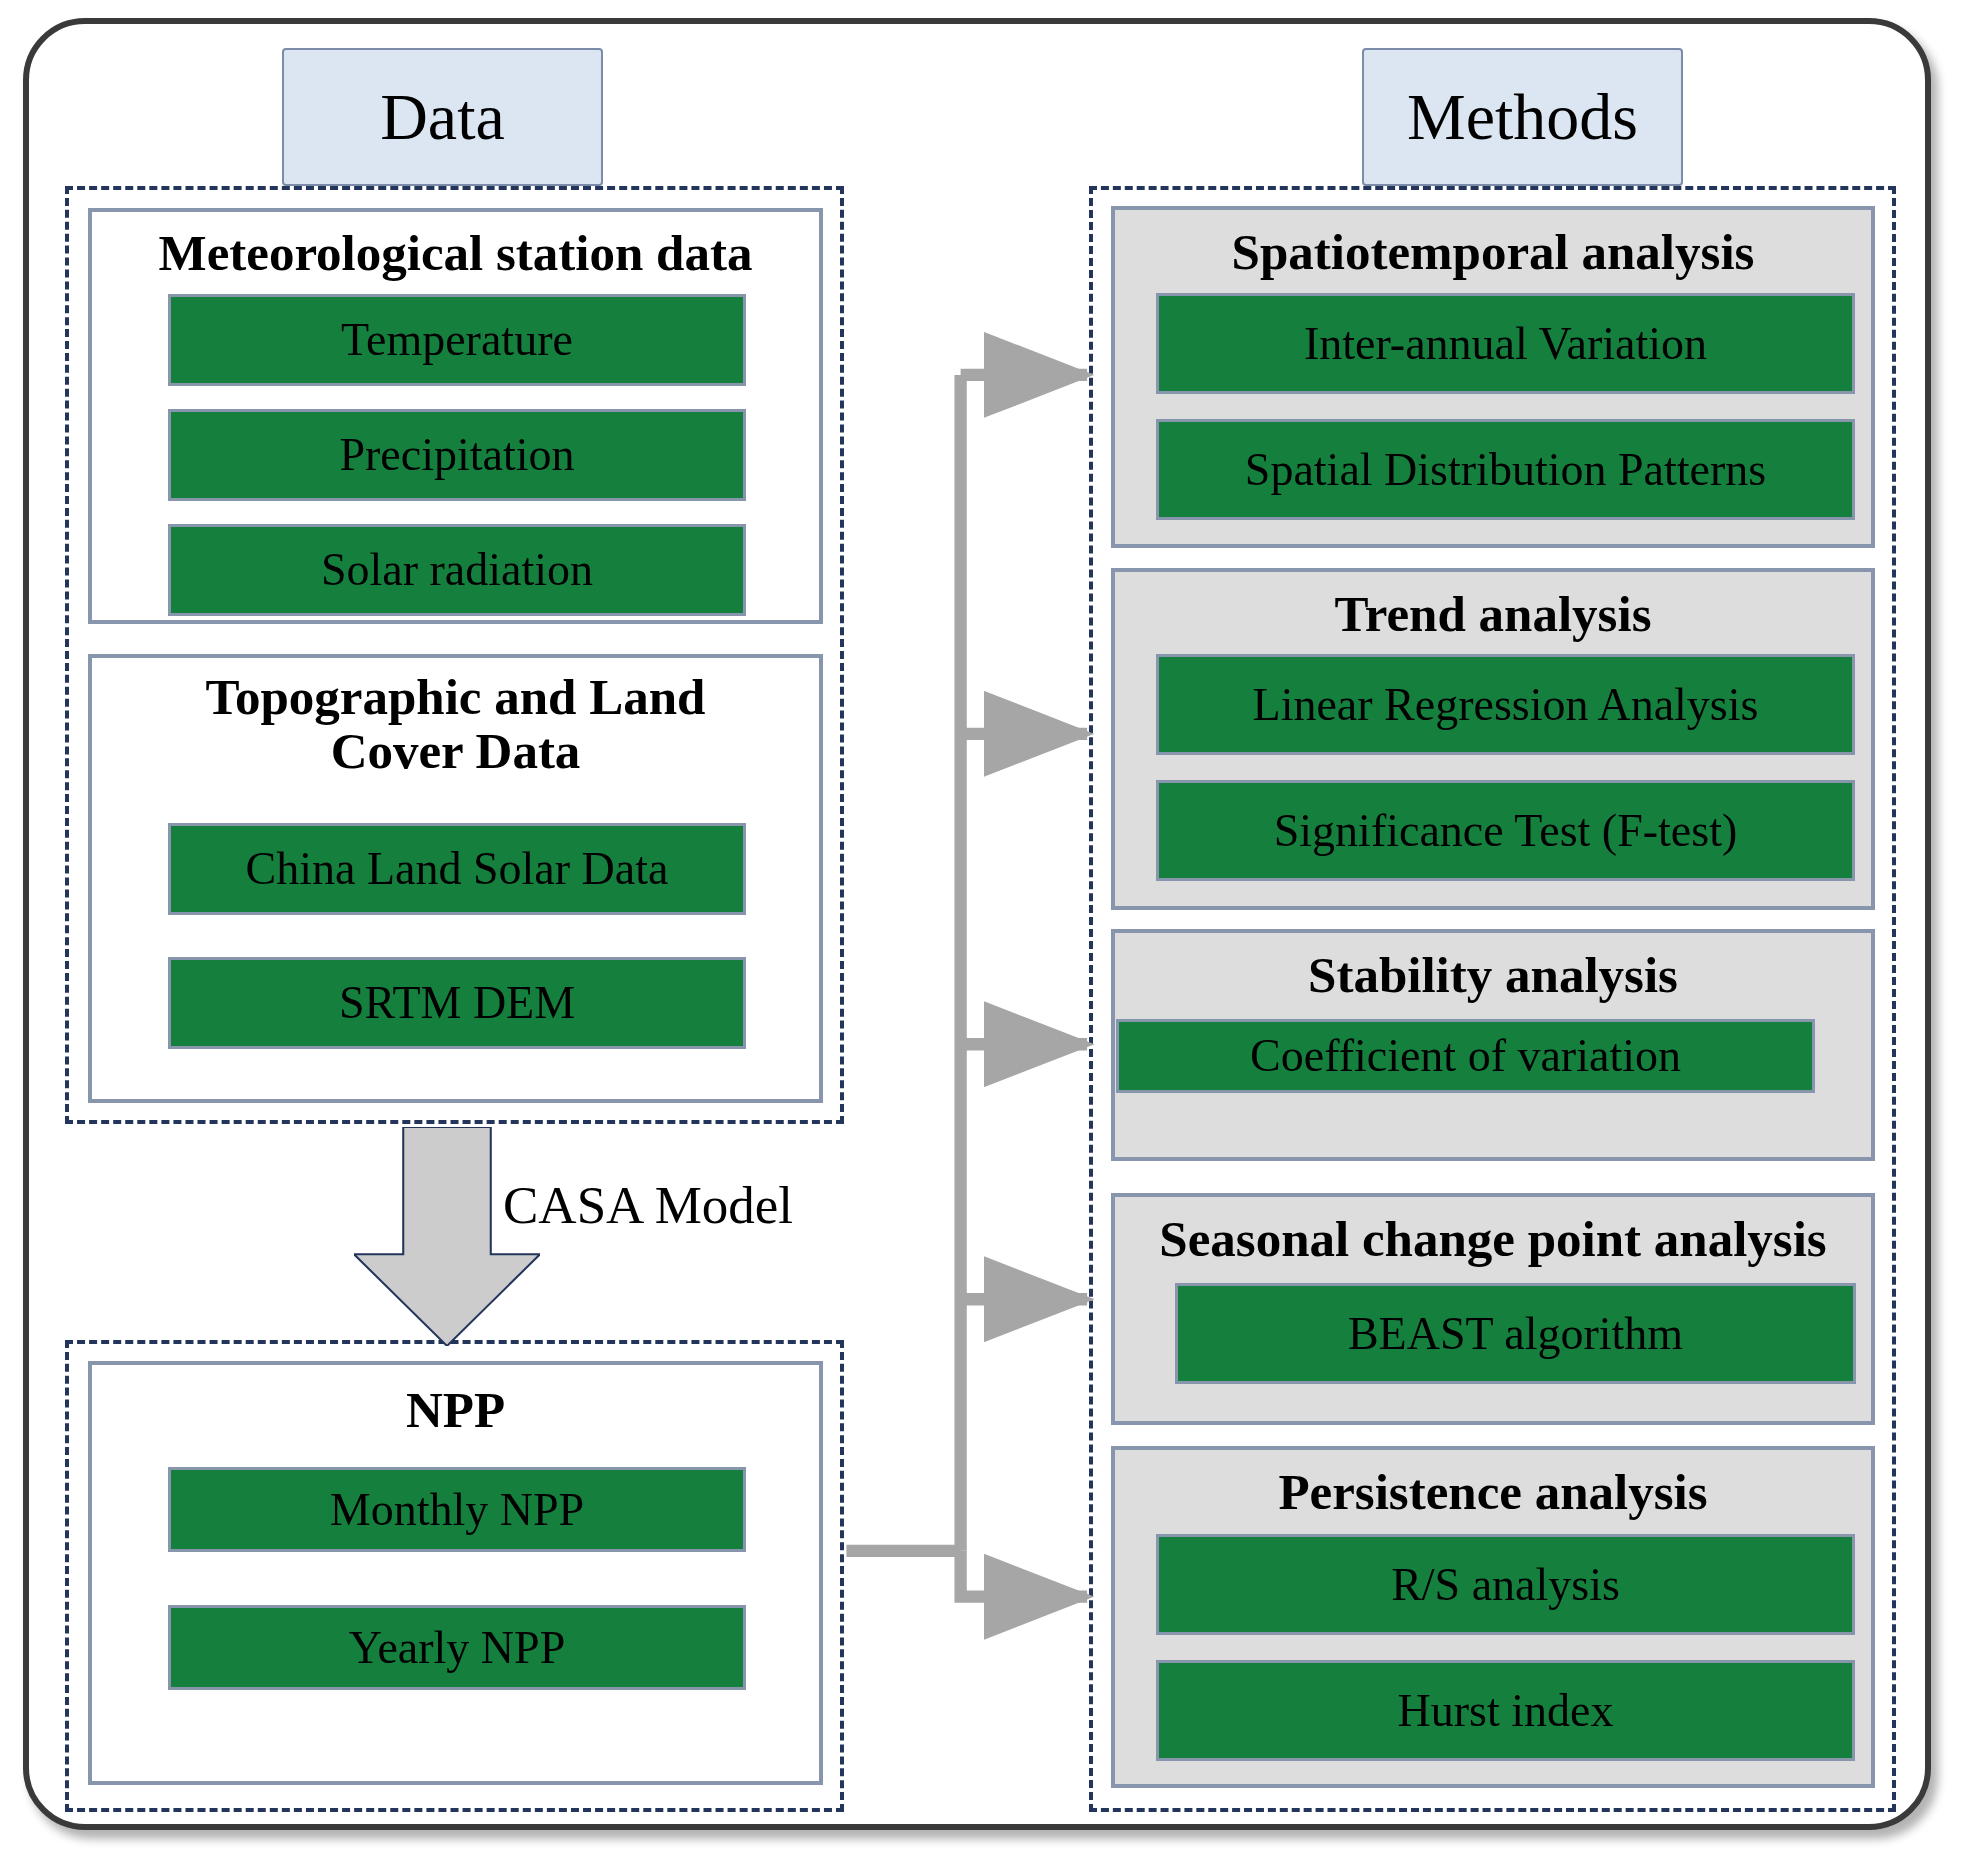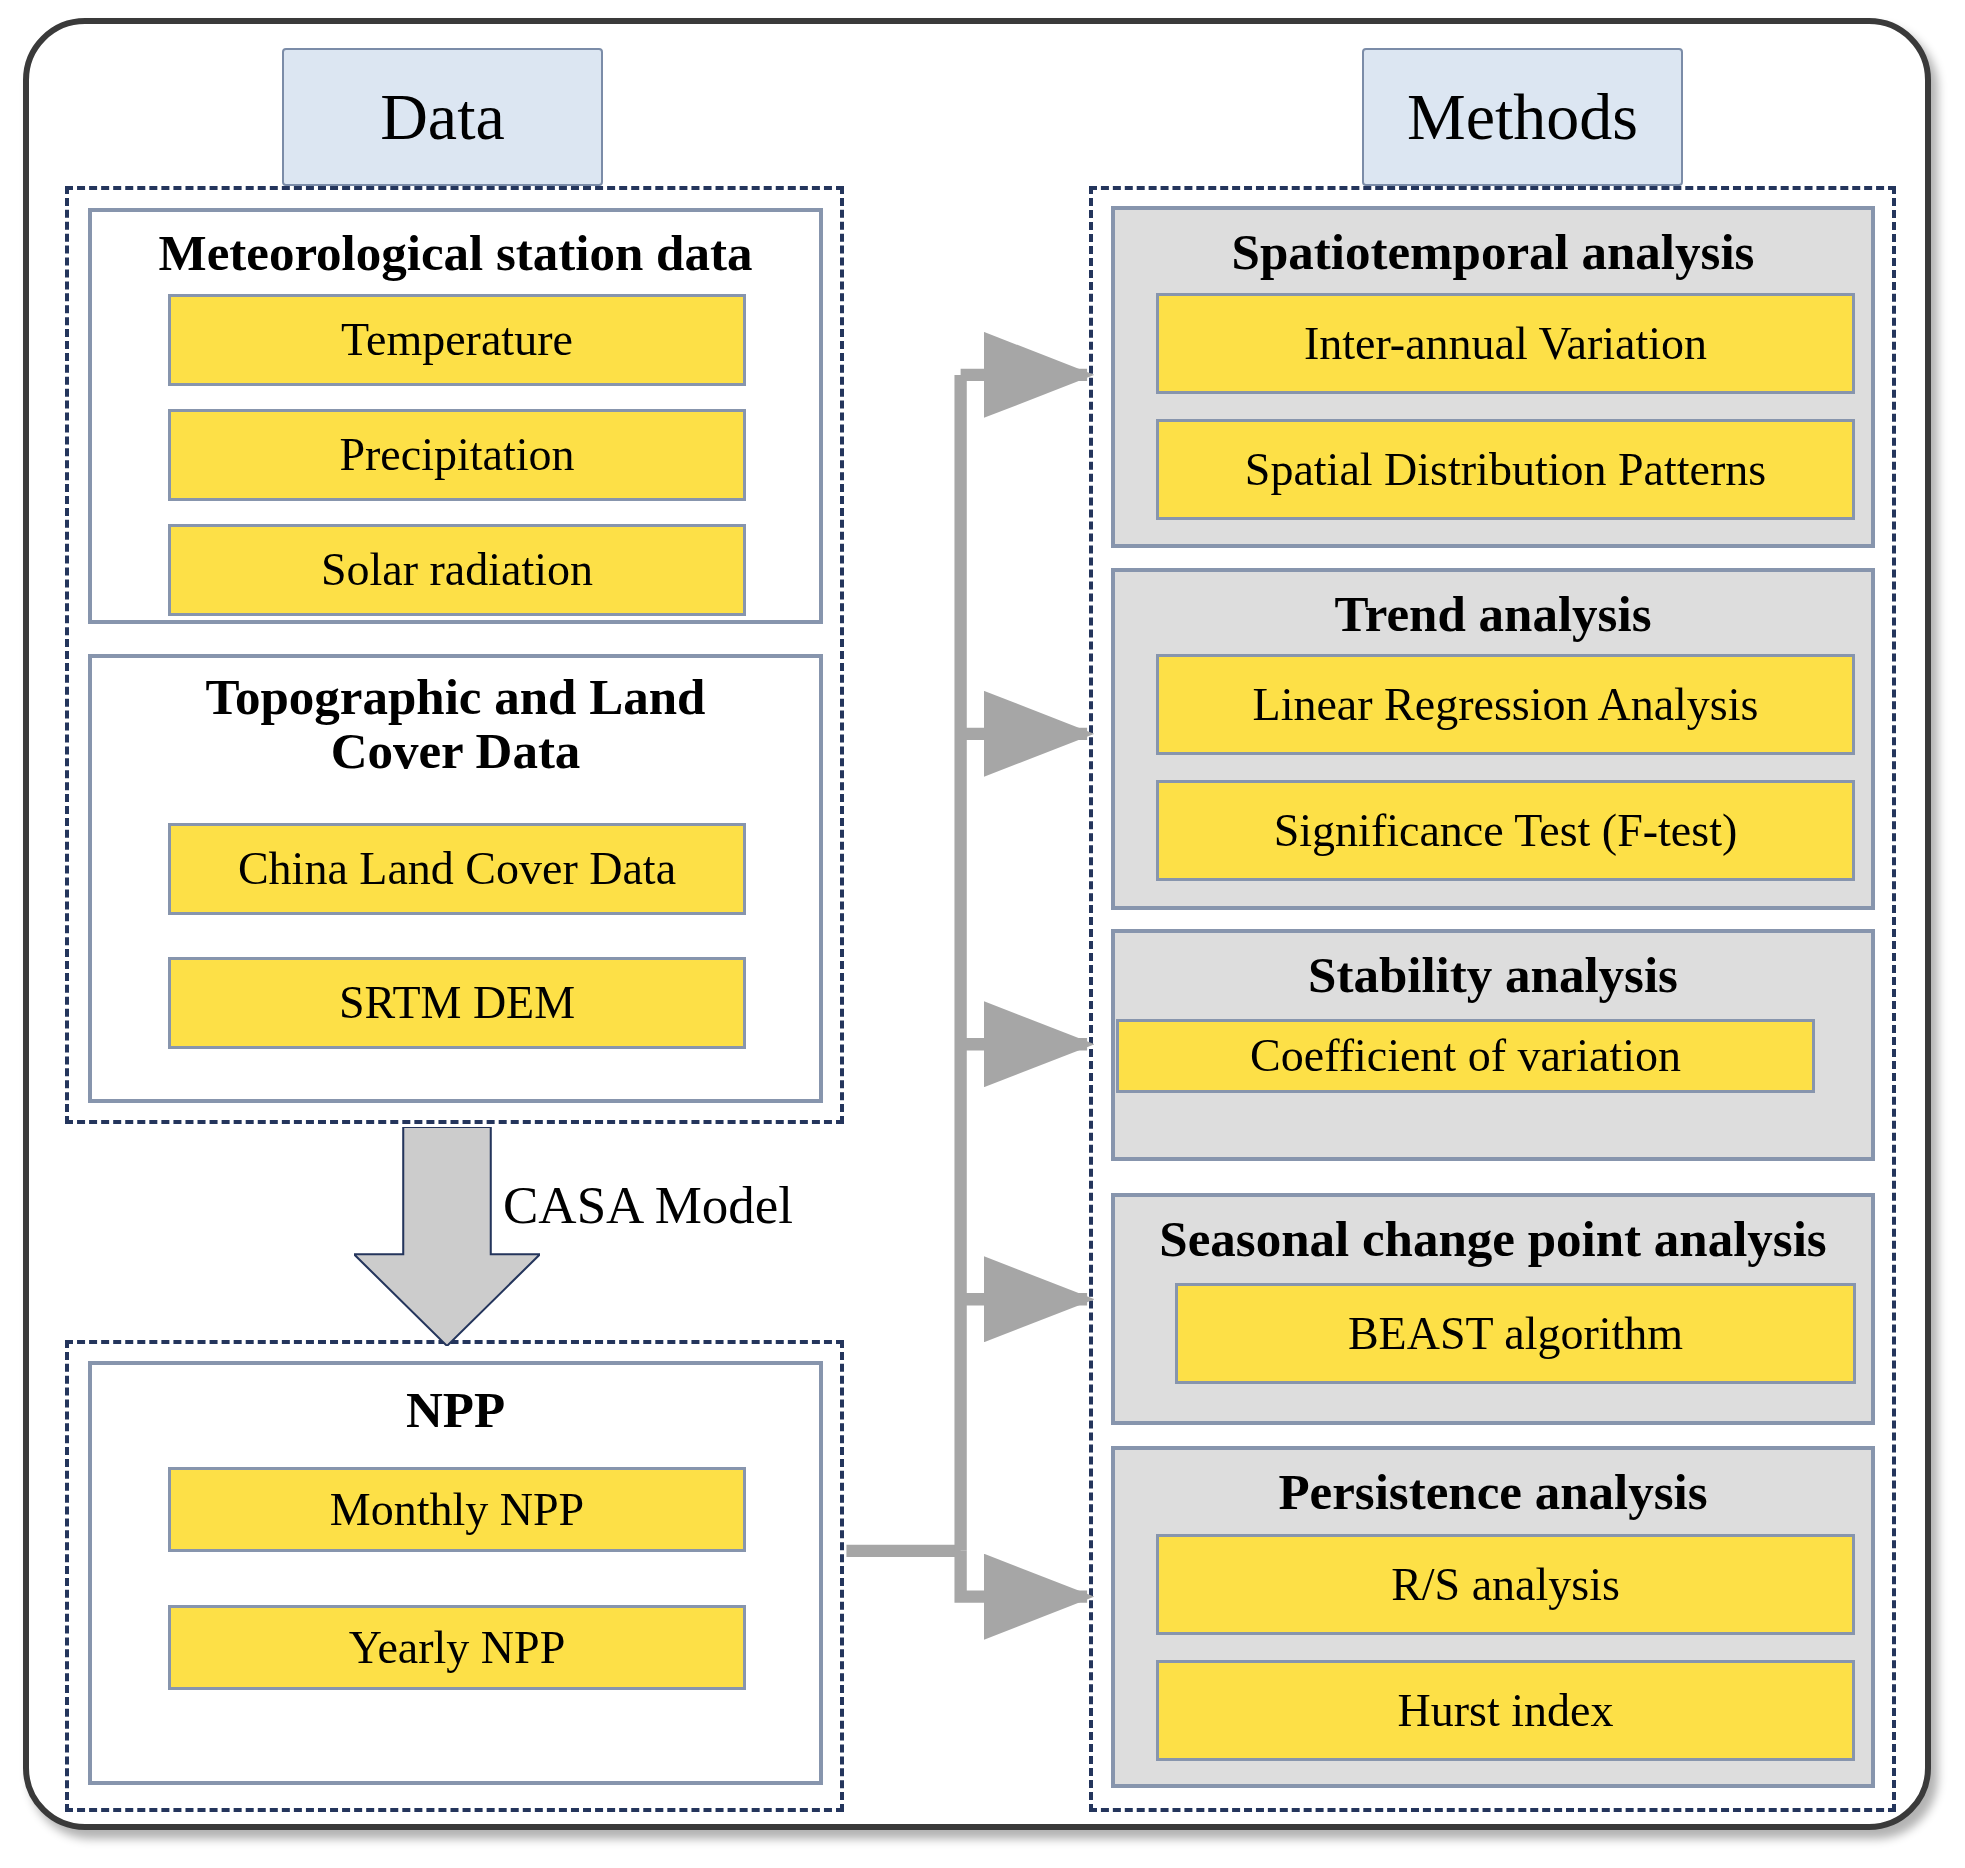--- a/index.html
+++ b/index.html
@@ -77,21 +77,21 @@
     font-size: 51px;
     line-height: 1.06;
     color: #000000;
     white-space: pre-line;
   }
 
   
   .leaf {
     position: absolute;
     border: 3.4px solid #8795ad;
-    background: #fde047;
+    background: #15803d;
     box-sizing: border-box;
     display: flex;
     align-items: center;
     justify-content: center;
     font-size: 46px;
     color: #000000;
     line-height: 1;
   }
 
   
@@ -148,21 +148,21 @@
   </div>
   <div class="leaf" style="left:168px; top:524px; width:578px; height:92px;">
     <span>Solar radiation</span>
   </div>
 
   <div class="card" style="left:88px; top:654px; width:735px; height:449px;">
     <div class="card-title" style="top:12.3px;">Topographic and Land
 Cover Data</div>
   </div>
   <div class="leaf" style="left:168px; top:823px; width:578px; height:92px;">
-    <span>China Land Cover Data</span>
+    <span>China Land Solar Data</span>
   </div>
   <div class="leaf" style="left:168px; top:957px; width:578px; height:92px;">
     <span>SRTM DEM</span>
   </div>
 
   <div class="card" style="left:88px; top:1361px; width:735px; height:424px;">
     <div class="card-title" style="top:18px;">NPP</div>
   </div>
   <div class="leaf" style="left:168px; top:1467px; width:578px; height:85px;">
     <span>Monthly NPP</span>

